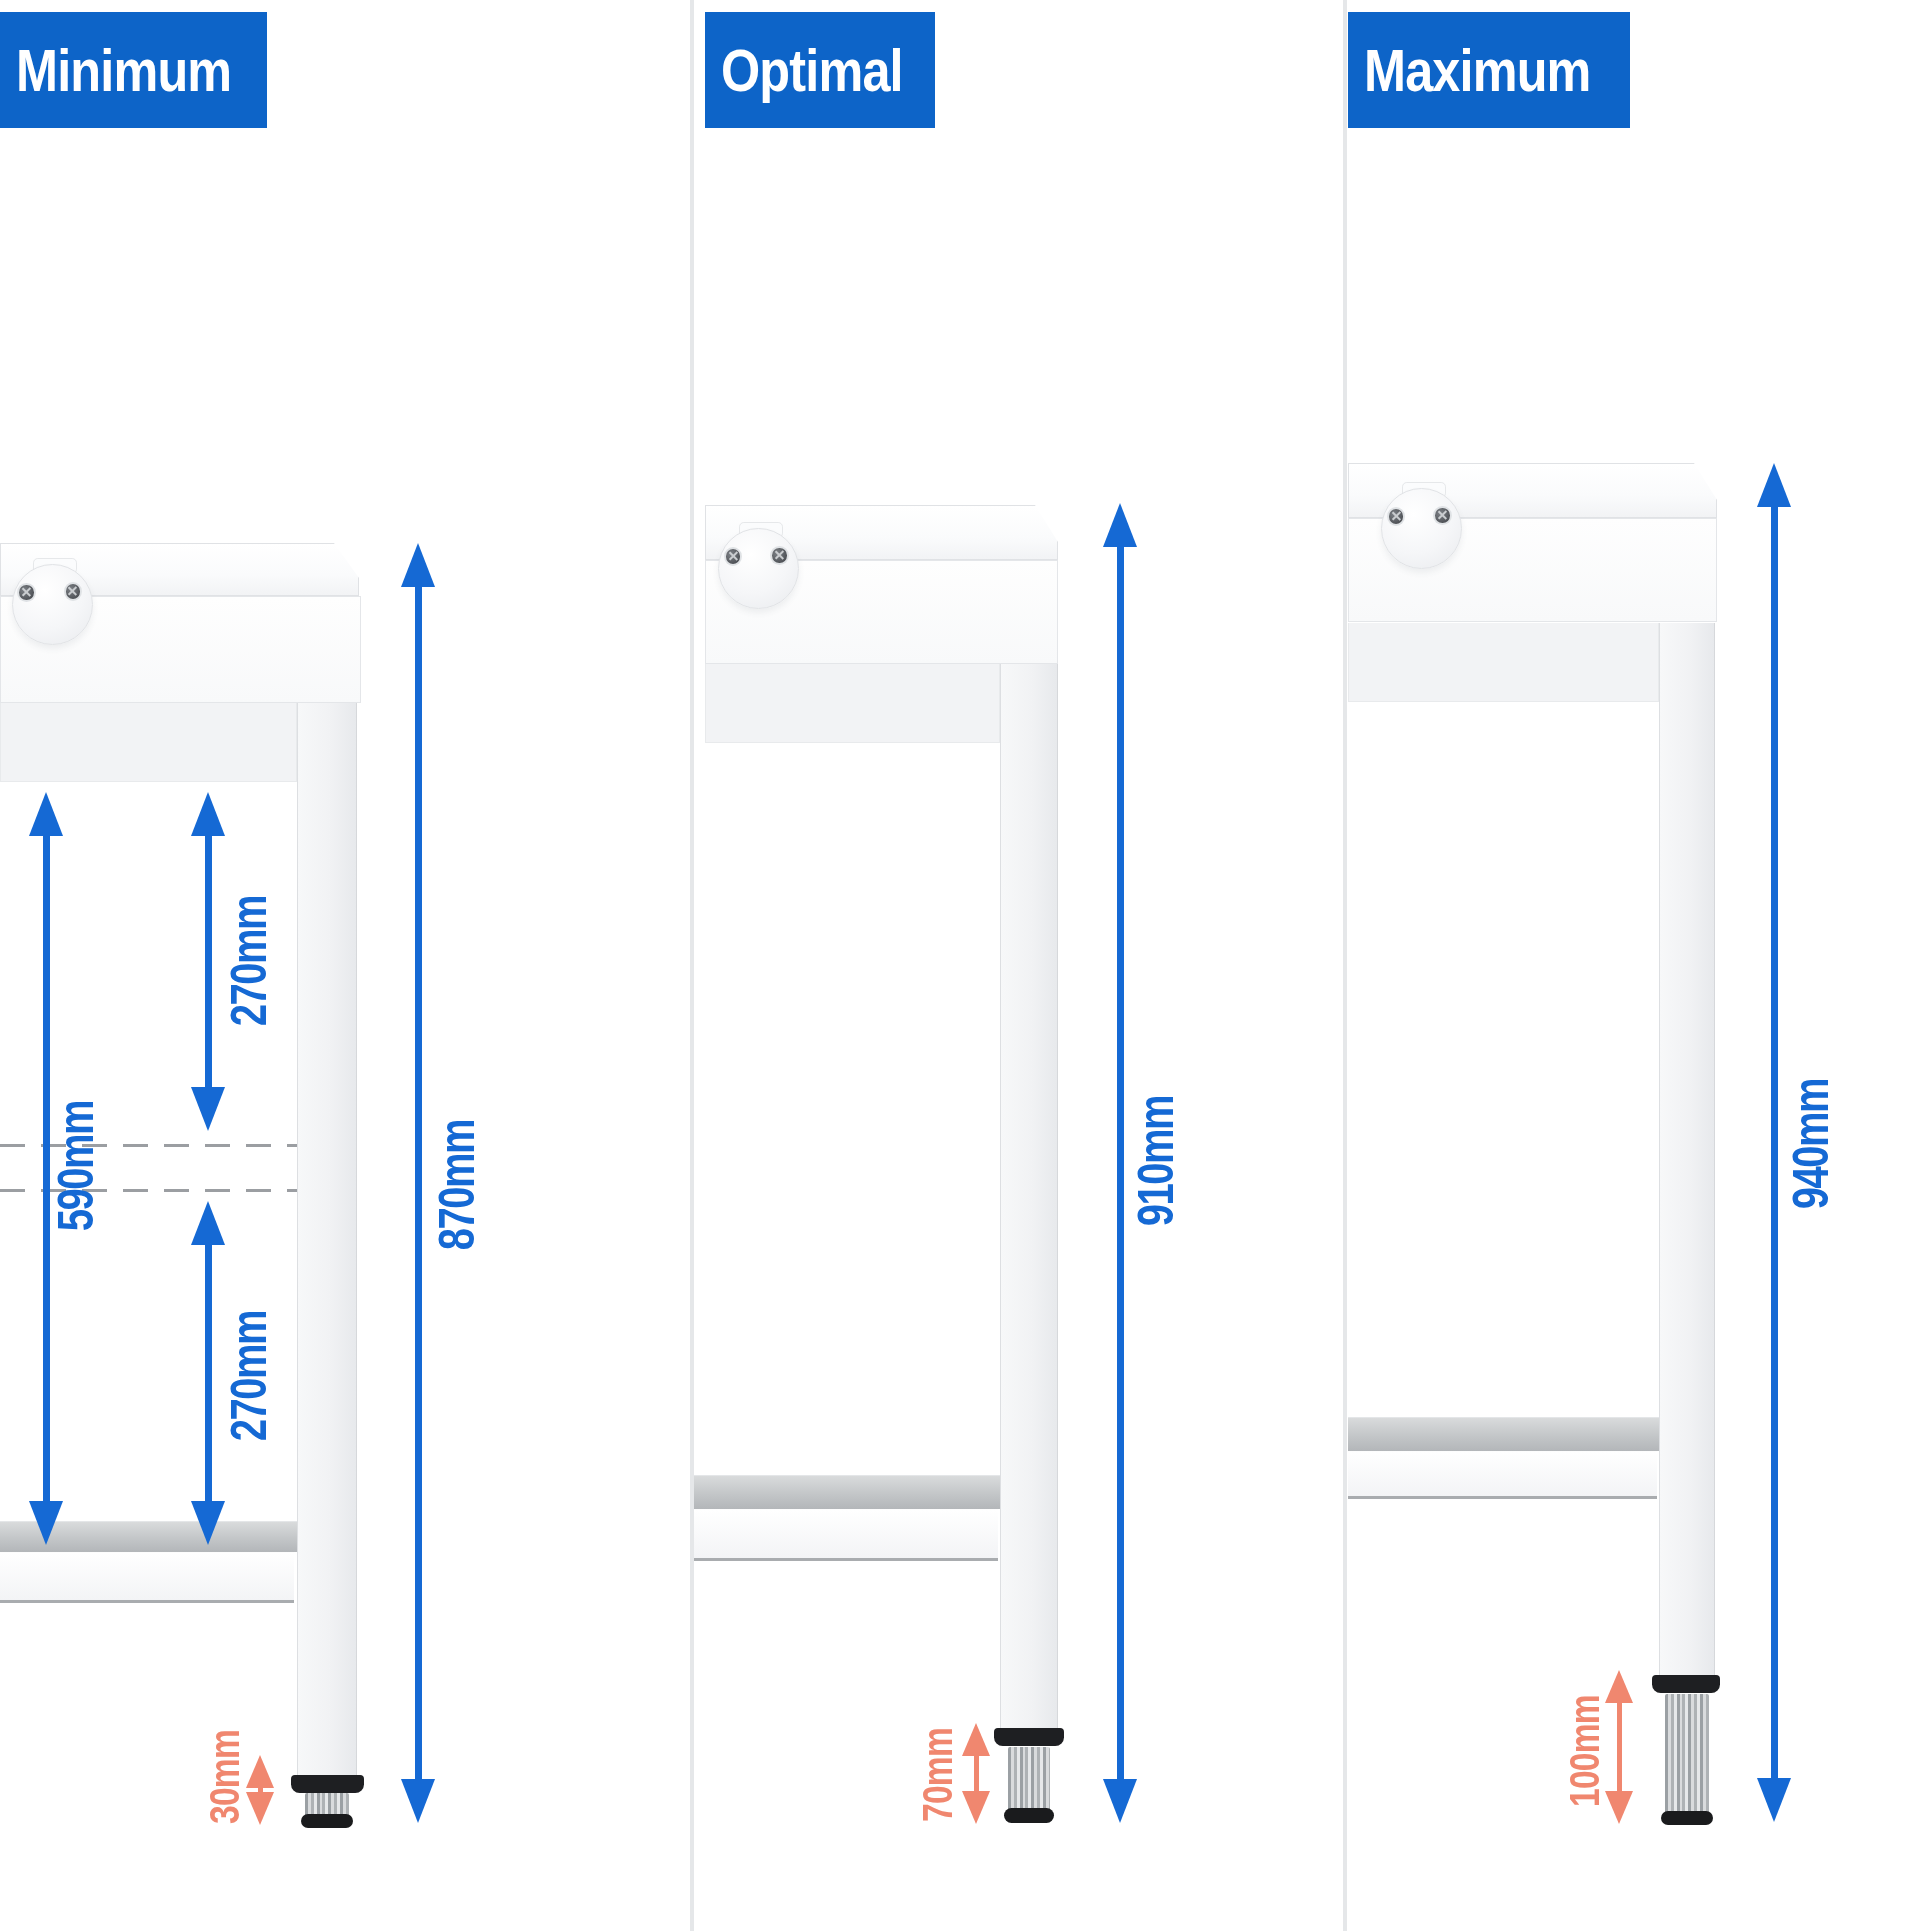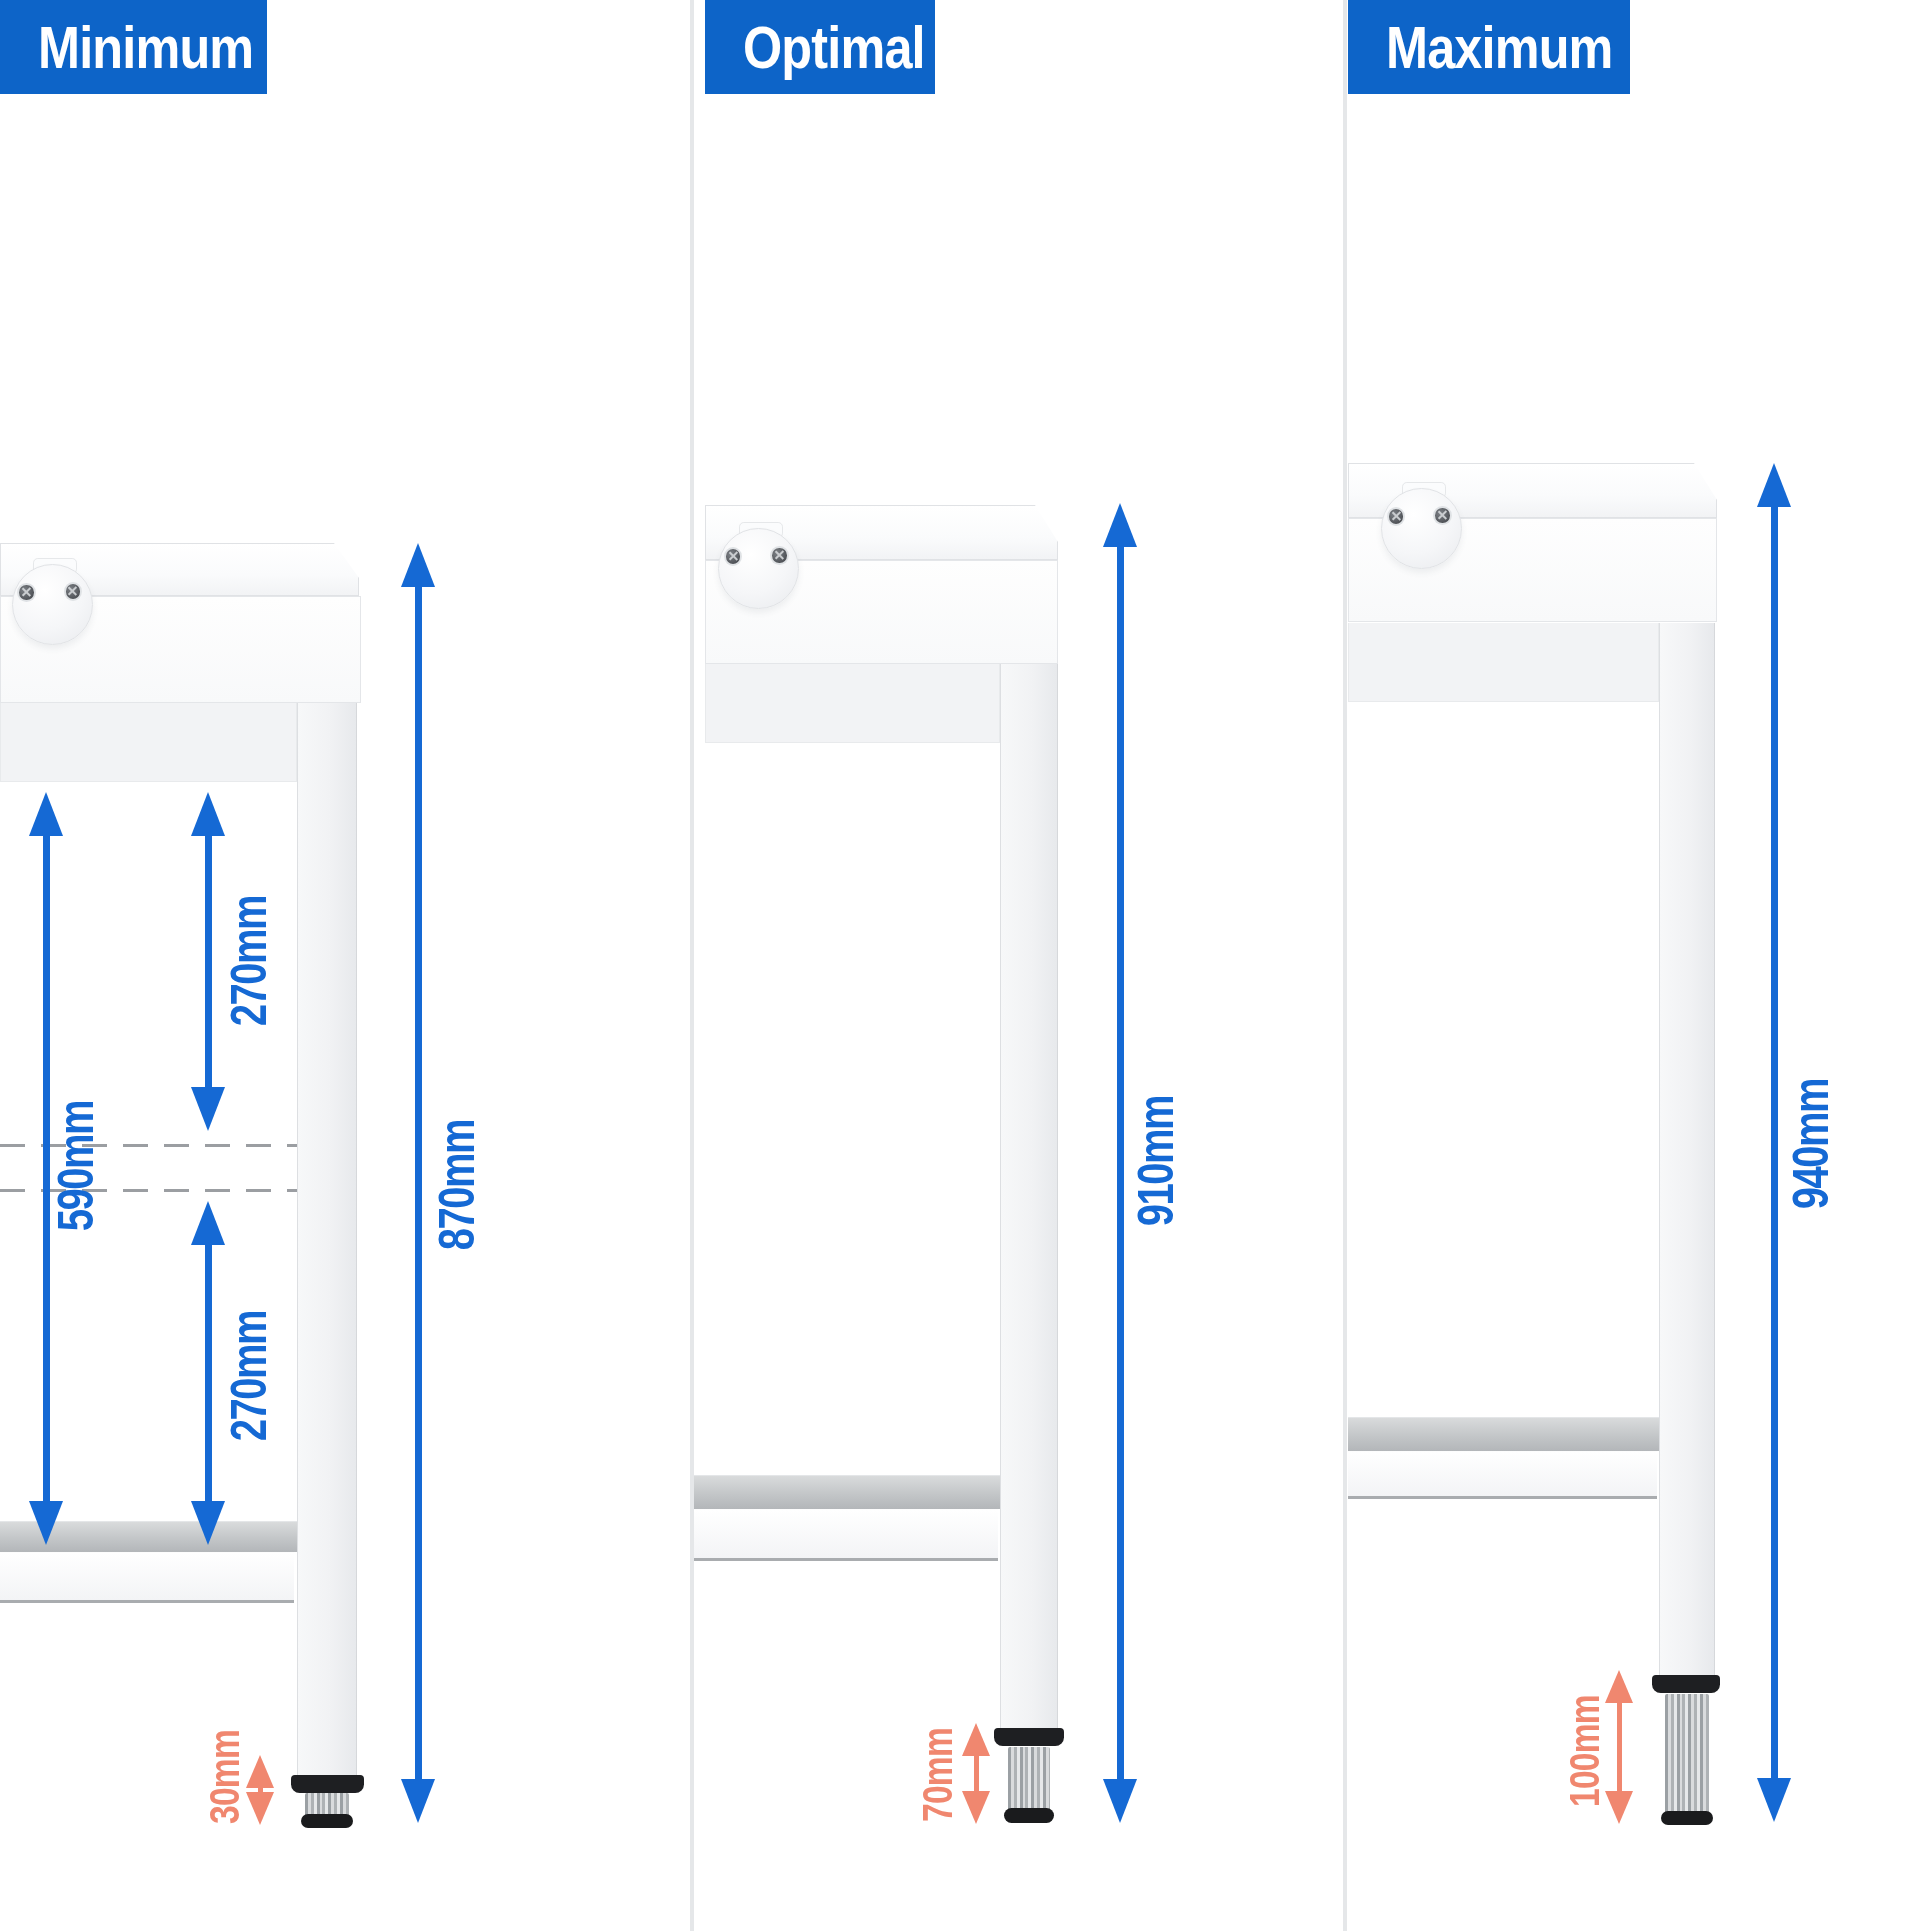--- a/index.html
+++ b/index.html
@@ -9,22 +9,22 @@
     --outline:#e0e2e5;
     --dash-gray:#9b9ea2;
   }
   *{box-sizing:border-box;margin:0;padding:0}
   html,body{background:#fff}
   body{font-family:"Liberation Sans","DejaVu Sans",sans-serif}
   .canvas{position:relative;width:1931px;height:1931px;background:#ffffff;overflow:hidden}
 
   .divider{position:absolute;top:0;width:3.9px;height:1931px;background:#e5e7e9}
 
-  .panel-label{position:absolute;top:0;height:94px;background:var(--label-blue);
-    display:flex;align-items:center;padding-left:38px}
+  .panel-label{position:absolute;top:12px;height:116px;background:var(--label-blue);
+    display:flex;align-items:center;padding-left:16px}
   .panel-label span{color:#ffffff;font-size:60px;font-weight:bold;letter-spacing:-1px;
     transform:scaleX(0.84);transform-origin:left center;white-space:nowrap}
 
   
   .slab{position:absolute;background:linear-gradient(180deg,#ffffff 0%,#fafbfc 60%,#f2f3f5 100%);
     border:1.9px solid var(--outline)}
   .apron{position:absolute;background:linear-gradient(180deg,#fefefe,#f8f9fa);
     border:1.9px solid #e4e6e9}
   .band{position:absolute;background:#f2f3f5;border:1px solid #e8eaec;border-top:none}
   .leg{position:absolute;background:linear-gradient(90deg,#f7f8f9 0%,#f1f2f4 55%,#e7e9ec 100%);

